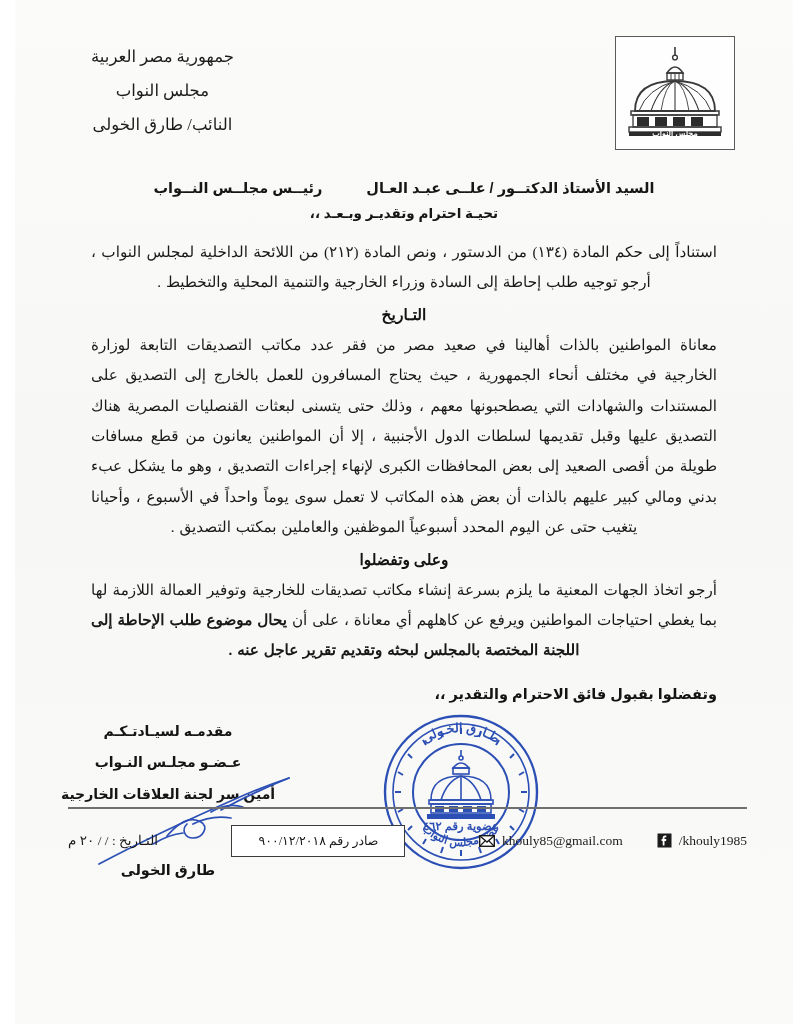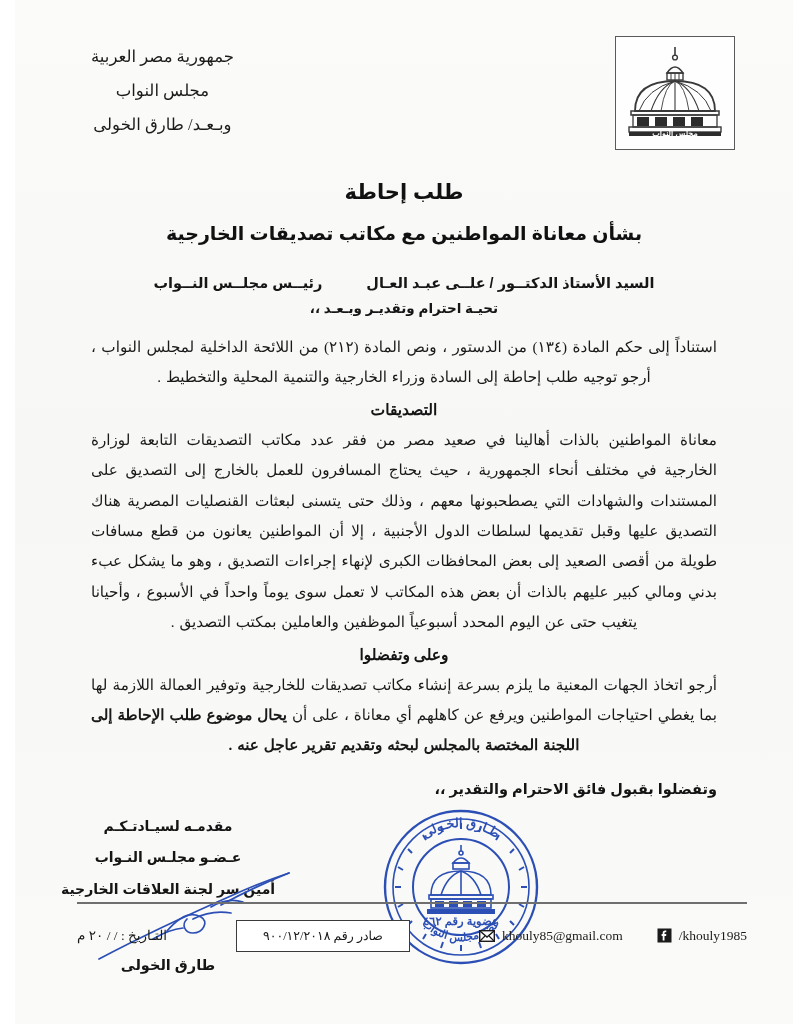--- a/index.html
+++ b/index.html
@@ -180,21 +180,21 @@
     left: 362px;
     top: 0px;
     width: 168px;
     height: 168px;
     pointer-events: none;
   }
 
   
   .footer {
     position: absolute;
-    left: 16px;
+    left: 7px;
     right: 0;
     bottom: 36px;
     padding: 0 46px;
     z-index: 2;
   }
   .footer-rule {
     height: 1.6px;
     background: #6f6f6f;
     margin-bottom: 16px;
   }
@@ -244,21 +244,21 @@
 <body>
 
 <div class="page">
 <div class="layer">
 
   <div class="header">
 
     <div class="header-text">
       <div>جمهورية مصر العربية</div>
       <div>مجلس النواب</div>
-      <div>وبـعـد/ طارق الخولى</div>
+      <div>النائب/ طارق الخولى</div>
     </div>
 
     <div class="logo-box">
       <svg width="108" height="100" viewBox="0 0 108 100">
 
         <line x1="54" y1="4" x2="54" y2="13" stroke="#3a3a3a" stroke-width="1.6"></line>
         <circle cx="54" cy="14.5" r="2.4" fill="none" stroke="#3a3a3a" stroke-width="1.4"></circle>
 
         <path d="M46 30 Q54 18 62 30 Z" fill="none" stroke="#3a3a3a" stroke-width="1.5"></path>
         <rect x="46" y="30" width="16" height="7" fill="none" stroke="#3a3a3a" stroke-width="1.4"></rect>
@@ -285,38 +285,34 @@
         <rect x="70" y="74" width="12" height="9" fill="#2c2c2c"></rect>
 
         <rect x="8" y="84" width="92" height="5" fill="none" stroke="#3a3a3a" stroke-width="1.4"></rect>
         <rect x="8" y="89" width="92" height="4" fill="#2c2c2c"></rect>
 
         <text x="54" y="92.5" font-family="'Liberation Sans', sans-serif" font-size="8" font-weight="bold" fill="#ffffff" text-anchor="middle">مجلس النواب</text>
       </svg>
     </div>
   </div>
 
-  <div class="title-block">
-    <div class="doc-title">طلب إحاطة</div>
-    <div class="doc-subtitle">بشأن معاناة المواطنين مع مكاتب تصديقات الخارجية</div>
-  </div>
 
   <div class="addressee">
     <div class="addressee-row">
       <span>السيد الأستاذ الدكتــور / علــى عبـد العـال</span>
       <span>رئيــس مجلــس النــواب</span>
     </div>
     <div class="greeting">تحيـة احترام وتقديـر وبـعـد ،،</div>
   </div>
 
   <div class="body-wrap">
 
     <p class="para first">استناداً إلى حكم المادة (١٣٤) من الدستور ، ونص المادة (٢١٢) من اللائحة الداخلية لمجلس النواب ، أرجو توجيه طلب إحاطة إلى السادة وزراء الخارجية والتنمية المحلية والتخطيط .</p>
 
-    <div class="section-head">التصديقات</div>
+    <div class="section-head">التـاريخ</div>
 
     <p class="para para-main">معاناة المواطنين بالذات أهالينا في صعيد مصر من فقر عدد مكاتب التصديقات التابعة لوزارة الخارجية في مختلف أنحاء الجمهورية ، حيث يحتاج المسافرون للعمل بالخارج إلى التصديق على المستندات والشهادات التي يصطحبونها معهم ، وذلك حتى يتسنى لبعثات القنصليات المصرية هناك التصديق عليها وقبل تقديمها لسلطات الدول الأجنبية ، إلا أن المواطنين يعانون من قطع مسافات طويلة من أقصى الصعيد إلى بعض المحافظات الكبرى لإنهاء إجراءات التصديق ، وهو ما يشكل عبء بدني ومالي كبير عليهم بالذات أن بعض هذه المكاتب لا تعمل سوى يوماً واحداً في الأسبوع ، وأحيانا يتغيب حتى عن اليوم المحدد أسبوعياً الموظفين والعاملين بمكتب التصديق .</p>
 
     <div class="section-head">وعلى وتفضلوا</div>
 
     <p class="para para-main"><span>أرجو اتخاذ الجهات المعنية ما يلزم بسرعة إنشاء مكاتب تصديقات للخارجية وتوفير العمالة اللازمة لها بما يغطي احتياجات المواطنين ويرفع عن كاهلهم أي معاناة ، على أن</span> <span class="emph">يحال موضوع طلب الإحاطة إلى اللجنة المختصة بالمجلس لبحثه وتقديم تقرير عاجل عنه .</span></p>
 
     <div class="closing">وتفضلوا بقبول فائق الاحترام والتقدير ،،</div>
   </div>
 

